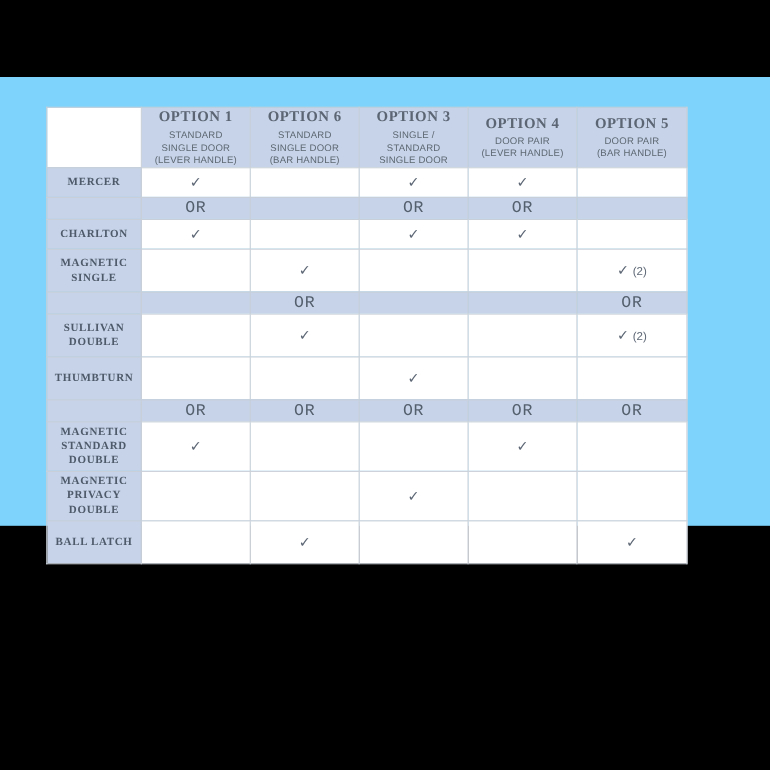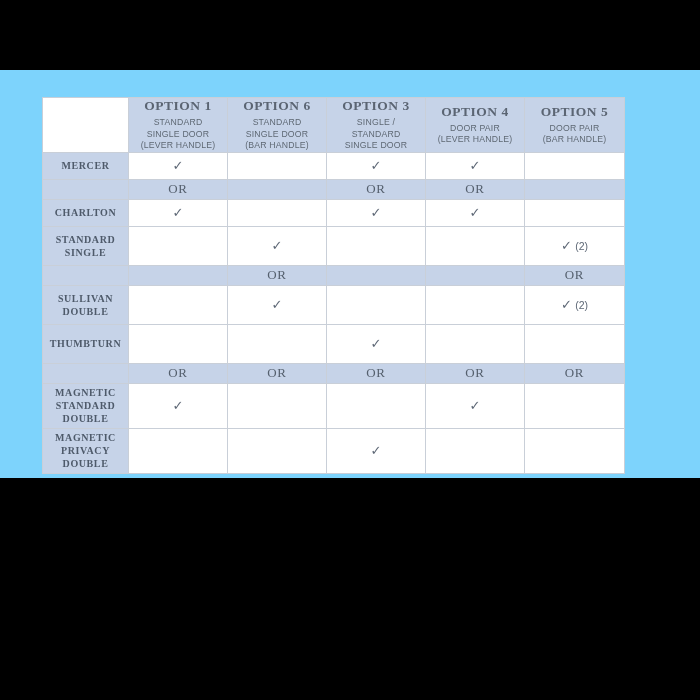--- a/index.html
+++ b/index.html
@@ -102,22 +102,22 @@
   .check {
     font-size: 13px;
     color: #5d6775;
     line-height: 1;
   }
   .qty {
     font-size: 10.5px;
     color: #5d6775;
   }
   .or-text {
-    font-family: Liberation Serif, serif;
-    font-size: 13px;
+    font-family: Liberation Mono, monospace;
+    font-size: 15px;
     letter-spacing: 0.7px;
     color: #55606e;
   }
   .tall { height: 38px; }
   .taller { height: 44px; }
   .or-row .cell { height: 19px; }
   .or-row .row-label { height: 19px; }
 </style>
 </head>
 <body>
@@ -185,21 +185,21 @@
           </tr>
           <tr>
             <td class="row-label">CHARLTON</td>
             <td class="cell"><span class="check">✓</span></td>
             <td class="cell"></td>
             <td class="cell"><span class="check">✓</span></td>
             <td class="cell"><span class="check">✓</span></td>
             <td class="cell"></td>
           </tr>
           <tr>
-            <td class="row-label">STANDARD SINGLE</td>
+            <td class="row-label">MAGNETIC SINGLE</td>
             <td class="cell tall"></td>
             <td class="cell tall"><span class="check">✓</span></td>
             <td class="cell tall"></td>
             <td class="cell tall"></td>
             <td class="cell tall"><span class="check">✓</span> <span class="qty">(2)</span></td>
           </tr>
           <tr class="or-row">
             <td class="row-label blank"></td>
             <td class="cell shaded"></td>
             <td class="cell shaded shaded"><span class="or-text">OR</span></td>
@@ -239,17 +239,25 @@
             <td class="cell taller"><span class="check">✓</span></td>
             <td class="cell taller"></td>
           </tr>
           <tr>
             <td class="row-label">MAGNETIC PRIVACY DOUBLE</td>
             <td class="cell taller"></td>
             <td class="cell taller"></td>
             <td class="cell taller"><span class="check">✓</span></td>
             <td class="cell taller"></td>
             <td class="cell taller"></td>
+          </tr>
+          <tr>
+            <td class="row-label">BALL LATCH</td>
+            <td class="cell tall"></td>
+            <td class="cell tall"><span class="check">✓</span></td>
+            <td class="cell tall"></td>
+            <td class="cell tall"></td>
+            <td class="cell tall"><span class="check">✓</span></td>
           </tr>
         </tbody>
     </table>
   </div>
 </div>
 
 </body></html>

